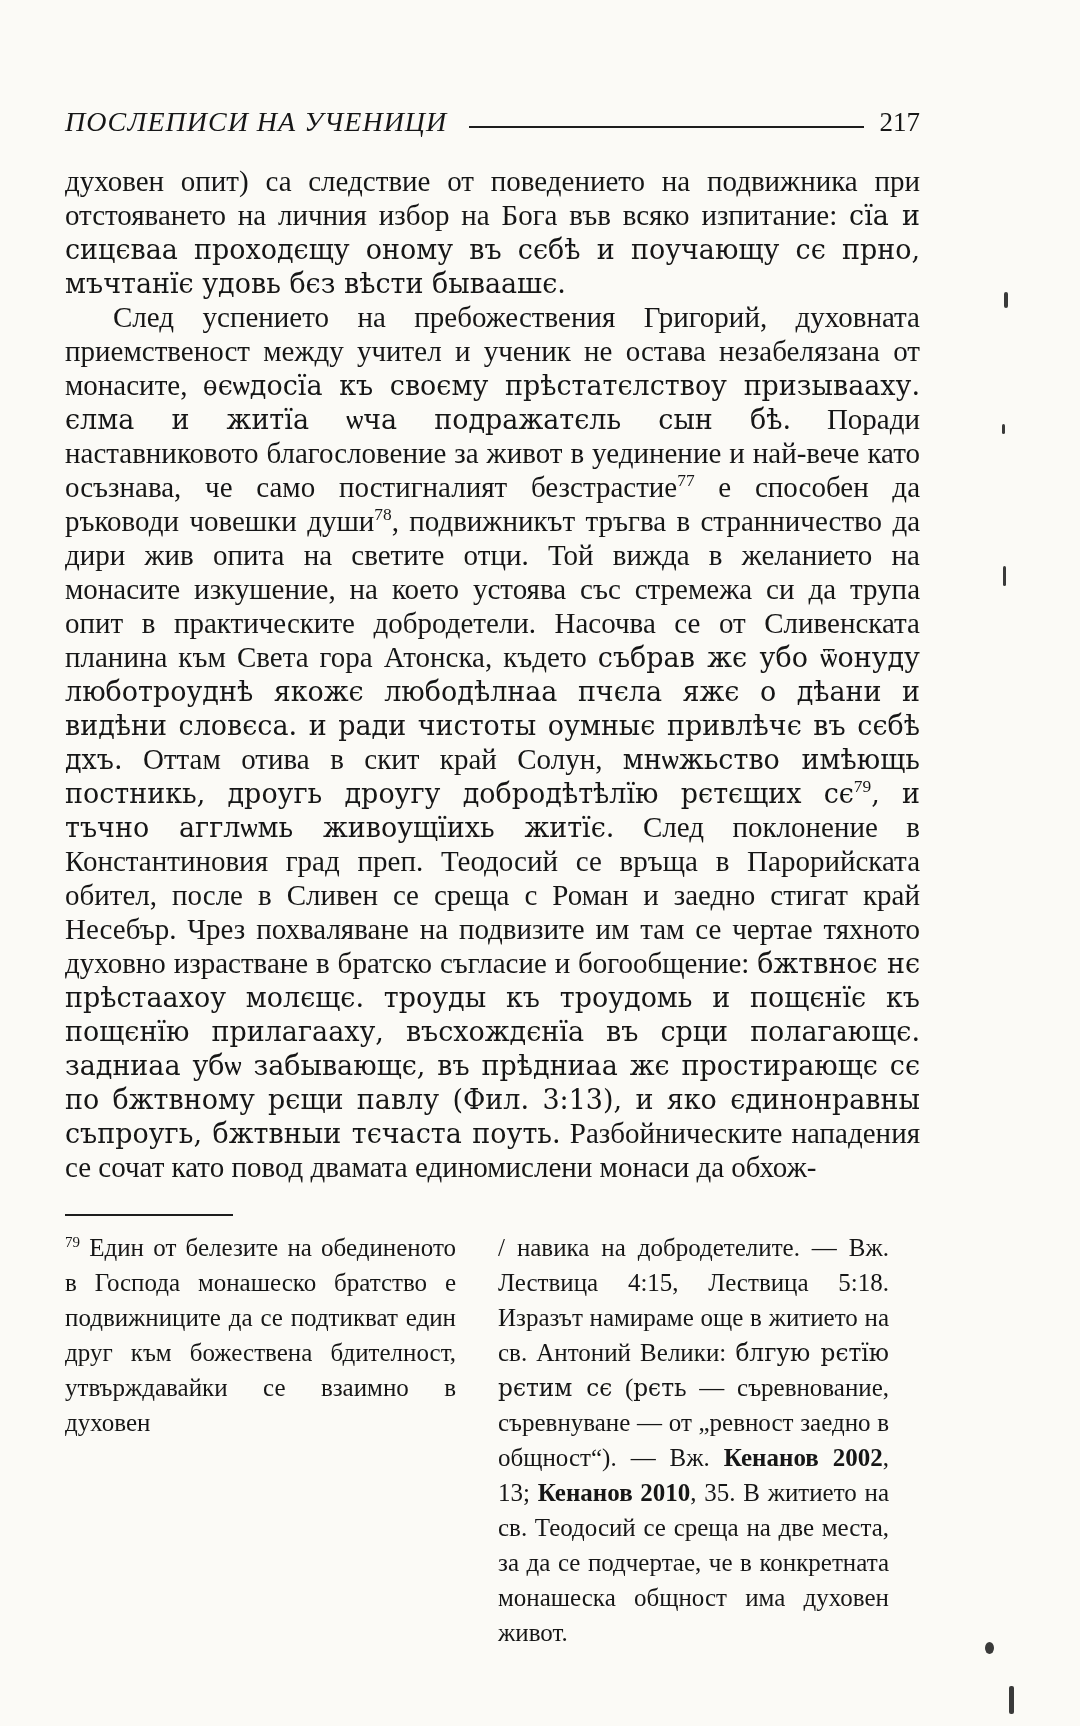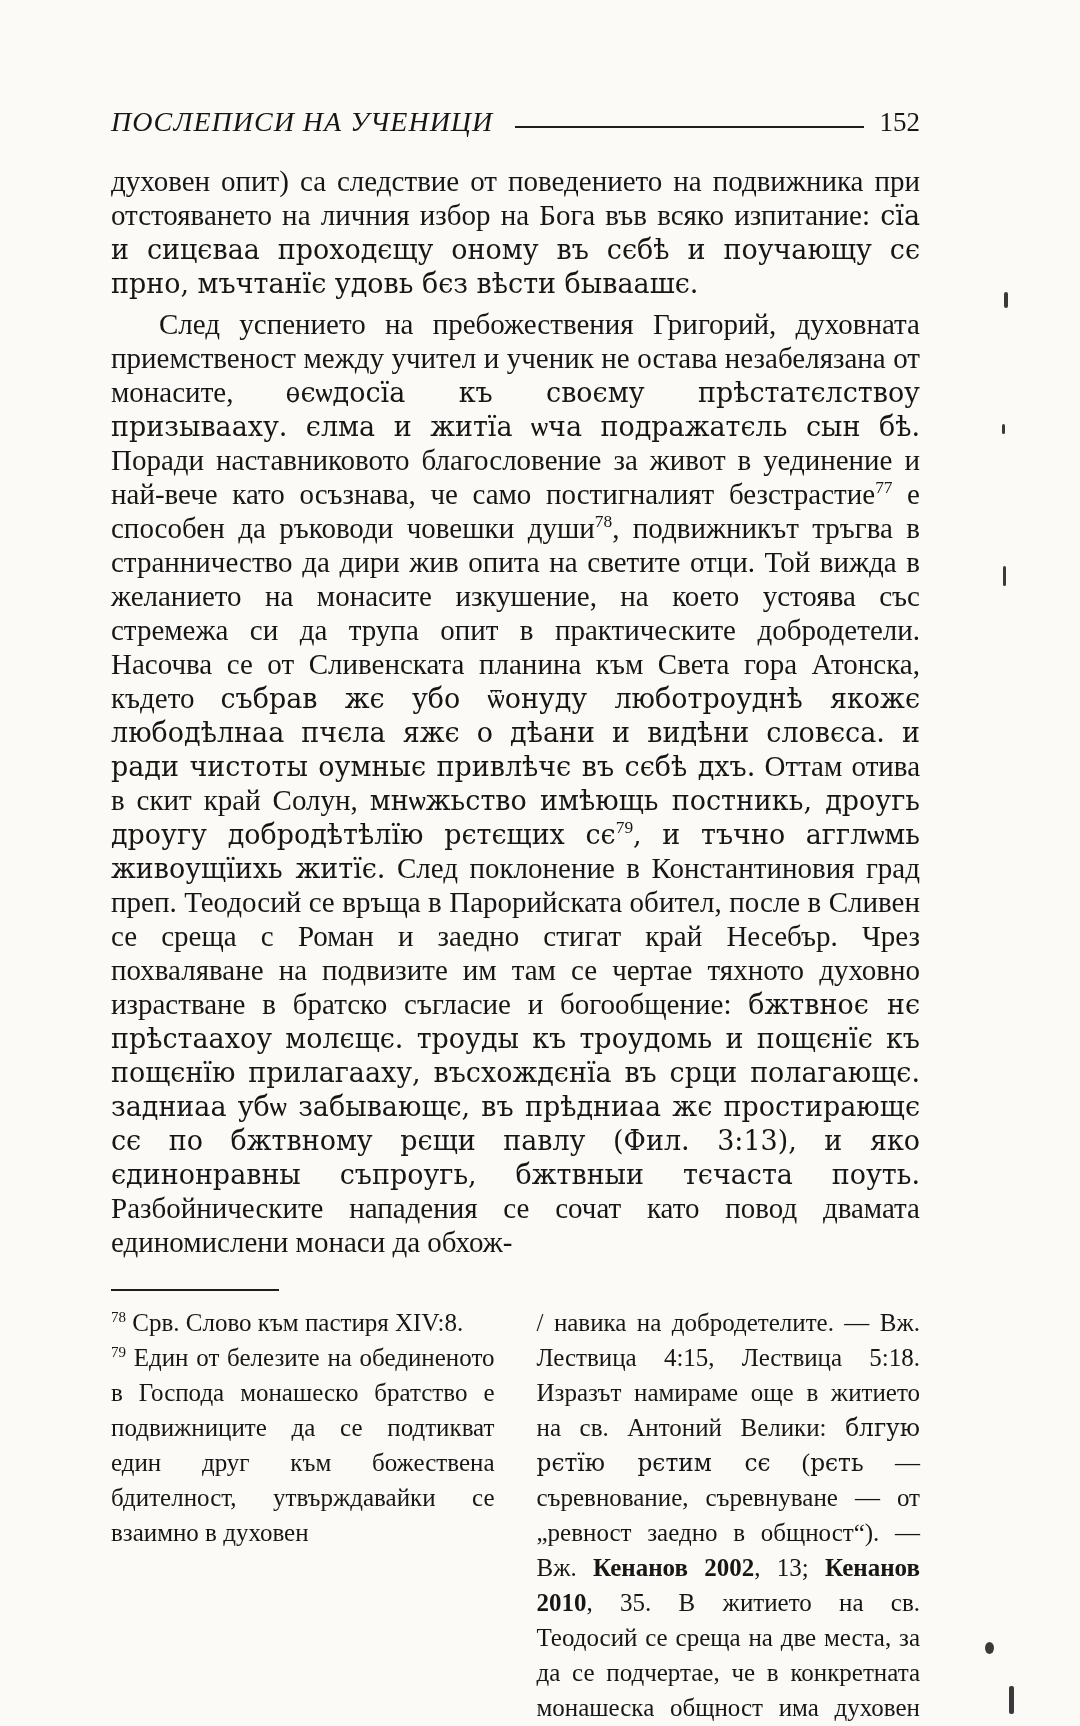--- a/index.html
+++ b/index.html
@@ -8,21 +8,21 @@
     height: 1726px;
     background: #fbfaf6;
     color: #161616;
     font-family: "Liberation Serif", serif;
     position: relative;
     overflow: hidden;
   }
   .page {
     position: absolute;
     inset: 0;
-    padding: 98px 160px 0 111px;
+    padding: 98px 160px 0 65px;
     box-sizing: border-box;
   }
   
   .running-header {
     display: flex;
     align-items: flex-end;
     height: 40px;
   }
   .running-title {
     font-style: italic;
@@ -41,21 +41,21 @@
     white-space: nowrap;
   }
   
   .body-text {
     margin-top: 26px;
     font-size: 29px;
     line-height: 34px;
     text-align: justify;
   }
   .para { margin: 0; }
-  .para.indent { text-indent: 48px; margin-top: 7px; }
+  .para.indent { text-indent: 48px; }
   .seg-normal { }
   .seg-slavonic {
     font-family: "DejaVu Serif", serif;
     font-size: 0.93em;
     line-height: 1;
   }
   .seg-bold { font-weight: bold; }
   sup.seg-sup {
     font-size: 0.60em;
     line-height: 0;
@@ -92,33 +92,32 @@
   .artifact.a5 { left: 1009px; top: 1686px; width: 5px; height: 28px; }
 </style>
 </head>
 <body>
 
 <div class="page">
 
   <header class="running-header">
     <span class="running-title">ПОСЛЕПИСИ НА УЧЕНИЦИ</span>
     <span class="header-rule"></span>
-    <span class="page-number">152</span>
+    <span class="page-number">217</span>
   </header>
 
   <main class="body-text">
     <p class="para"><span class="seg-normal">духовен опит) са следствие от поведението на подвижника при отстояването на личния избор на Бога във всяко изпитание: </span><span class="seg-slavonic">сїа и сицєваа проходєщу оному въ сєбѣ и поучающу сє прно, мъчтанїє удовь бєз вѣсти бываашє.</span></p>
     <p class="para indent"><span class="seg-normal">След успението на пребожествения Григорий, духовната приемственост между учител и ученик не остава незабелязана от монасите, </span><span class="seg-slavonic">ѳєѡдосїа къ своєму прѣстатєлствоу призывааху. єлма и житїа ѡча подражатєль сын бѣ.</span><span class="seg-normal"> Поради наставниковото благословение за живот в уединение и най-вече като осъзнава, че само постигналият безстрастие</span><sup class="seg-sup">77</sup><span class="seg-normal"> е способен да ръководи човешки души</span><sup class="seg-sup">78</sup><span class="seg-normal">, подвижникът тръгва в странничество да дири жив опита на светите отци. Той вижда в желанието на монасите изкушение, на което устоява със стремежа си да трупа опит в практическите добродетели. Насочва се от Сливенската планина към Света гора Атонска, където </span><span class="seg-slavonic">събрав жє убо ѿонуду люботроуднѣ якожє любодѣлнаа пчєла яжє о дѣани и видѣни словєса. и ради чистоты оумныє привлѣчє въ сєбѣ дхъ.</span><span class="seg-normal"> Оттам отива в скит край Солун, </span><span class="seg-slavonic">мнѡжьство имѣющь постникь, дроугь дроугу добродѣтѣлїю рєтєщих сє</span><sup class="seg-sup">79</sup><span class="seg-slavonic">, и тъчно агглѡмь живоущїихь житїє.</span><span class="seg-normal"> След поклонение в Константиновия град преп. Теодосий се връща в Парорийската обител, после в Сливен се среща с Роман и заедно стигат край Несебър. Чрез похваляване на подвизите им там се чертае тяхното духовно израстване в братско съгласие и богообщение: </span><span class="seg-slavonic">бжтвноє нє прѣстаахоу молєщє. троуды къ троудомь и пощєнїє къ пощєнїю прилагааху, въсхождєнїа въ срци полагающє. задниаа убѡ забывающє, въ прѣдниаа жє простирающє сє по бжтвному рєщи павлу (Фил. 3:13), и яко єдинонравны съпроугь, бжтвныи тєчаста поуть.</span><span class="seg-normal"> Разбойническите нападения се сочат като повод двамата единомислени монаси да обхож-</span></p>
   </main>
 
   <section class="footnotes">
     <div class="fn-sep"></div>
     <div class="fn-cols">
       <div class="fn-col">
-        <p><sup class="seg-sup">78</sup><span class="seg-normal"> Срв. Слово към пастиря XIV:8.</span></p>
         <p><sup class="seg-sup">79</sup><span class="seg-normal"> Един от белезите на обединеното в Господа монашеско братство е подвижниците да се подтикват един друг към божествена бдителност, утвърждавайки се взаимно в духовен</span></p>
       </div>
       <div class="fn-col">
         <p><span class="seg-normal">/ навика на добродетелите. — Вж. Лествица 4:15, Лествица 5:18. Изразът намираме още в житието на св. Антоний Велики: </span><span class="seg-slavonic">блгую рєтїю рєтим сє</span><span class="seg-normal"> (</span><span class="seg-slavonic">рєть</span><span class="seg-normal"> — съревнование, съревнуване — от „ревност заедно в общност“). — Вж. </span><span class="seg-bold">Кенанов 2002</span><span class="seg-normal">, 13; </span><span class="seg-bold">Кенанов 2010</span><span class="seg-normal">, 35. В житието на св. Теодосий се среща на две места, за да се подчертае, че в конкретната монашеска общност има духовен живот.</span></p>
       </div>
     </div>
   </section>
 
 </div>
 

